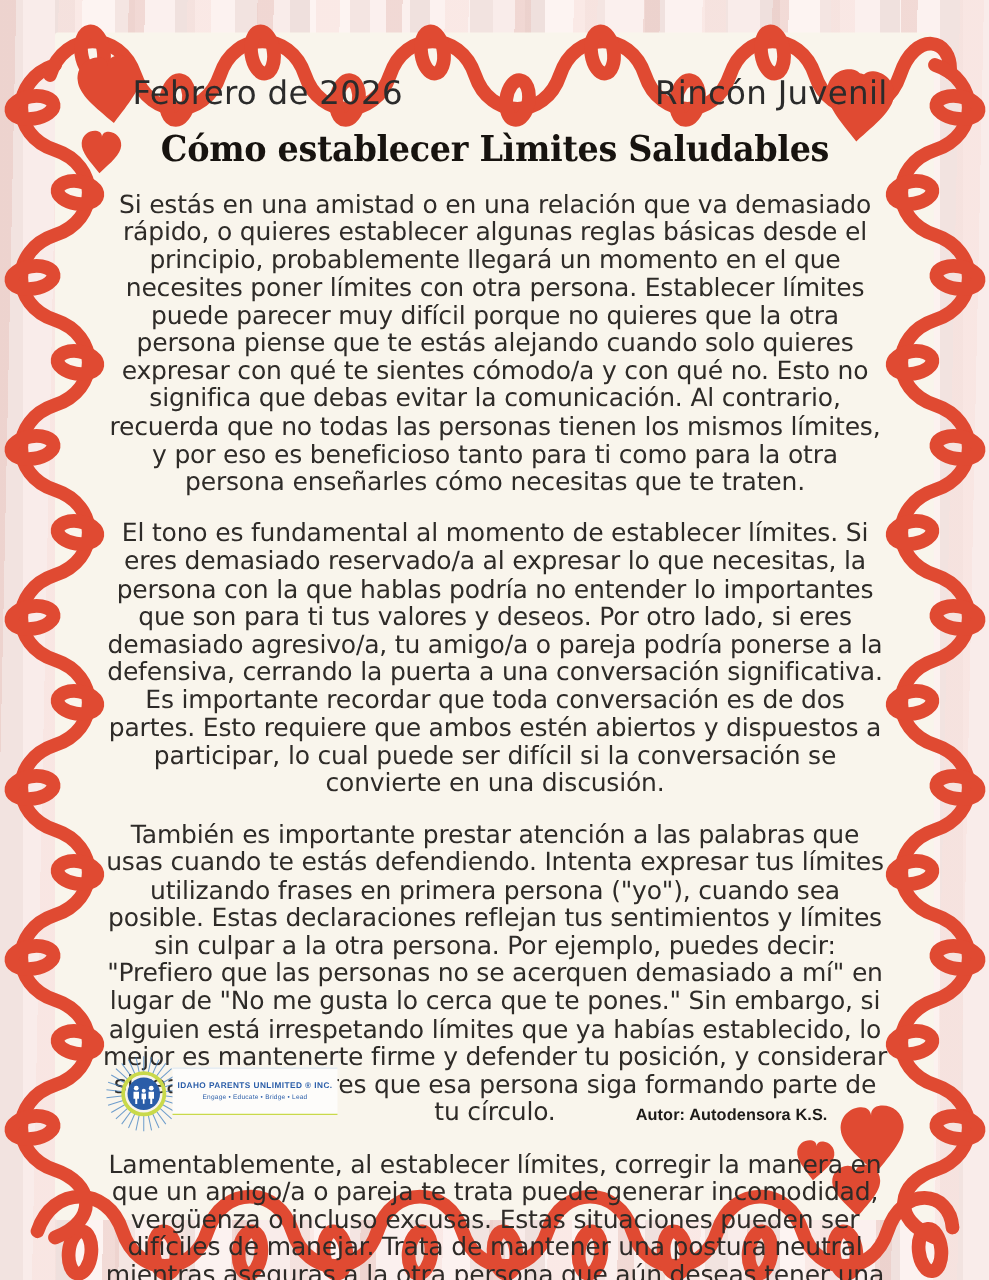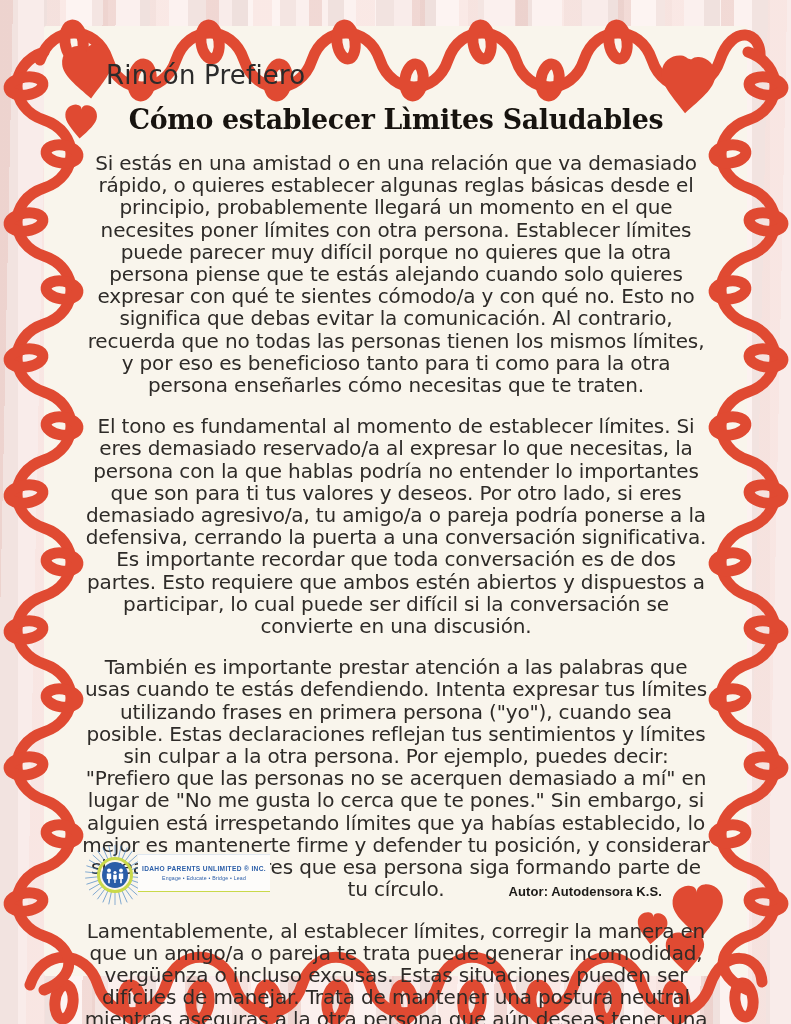--- a/index.html
+++ b/index.html
@@ -292,21 +292,22 @@
         </g>
       <g transform="translate(686,965) scale(0.80) rotate(-3)">
           <use href="#heartshape"></use>
         </g>
     </g>
   </svg>
 
   <div class="content">
 
     <div class="masthead">
-      <div class="mast-section">Rincón Prefiero</div>
+      <div class="mast-date">Febrero de 2026</div>
+      <div class="mast-section">Rincón Juvenil</div>
     </div>
 
     <h1 class="doc-title">Cómo establecer Lìmites Saludables</h1>
 
     <div class="body-copy">
       <p>Si estás en una amistad o en una relación que va demasiado rápido, o quieres establecer algunas reglas básicas desde el principio, probablemente llegará un momento en el que necesites poner límites con otra persona. Establecer límites puede parecer muy difícil porque no quieres que la otra persona piense que te estás alejando cuando solo quieres expresar con qué te sientes cómodo/a y con qué no. Esto no significa que debas evitar la comunicación. Al contrario, recuerda que no todas las personas tienen los mismos límites, y por eso es beneficioso tanto para ti como para la otra persona enseñarles cómo necesitas que te traten.</p>
       <p>El tono es fundamental al momento de establecer límites. Si eres demasiado reservado/a al expresar lo que necesitas, la persona con la que hablas podría no entender lo importantes que son para ti tus valores y deseos. Por otro lado, si eres demasiado agresivo/a, tu amigo/a o pareja podría ponerse a la defensiva, cerrando la puerta a una conversación significativa. Es importante recordar que toda conversación es de dos partes. Esto requiere que ambos estén abiertos y dispuestos a participar, lo cual puede ser difícil si la conversación se convierte en una discusión.</p>
       <p>También es importante prestar atención a las palabras que usas cuando te estás defendiendo. Intenta expresar tus límites utilizando frases en primera persona ("yo"), cuando sea posible. Estas declaraciones reflejan tus sentimientos y límites sin culpar a la otra persona. Por ejemplo, puedes decir: "Prefiero que las personas no se acerquen demasiado a mí" en lugar de "No me gusta lo cerca que te pones." Sin embargo, si alguien está irrespetando límites que ya habías establecido, lo mejor es mantenerte firme y defender tu posición, y considerar si realmente quieres que esa persona siga formando parte de tu círculo.</p>
       <p>Lamentablemente, al establecer límites, corregir la manera en que un amigo/a o pareja te trata puede generar incomodidad, vergüenza o incluso excusas. Estas situaciones pueden ser difíciles de manejar. Trata de mantener una postura neutral mientras aseguras a la otra persona que aún deseas tener una relación con ella, pero que necesitas que entienda lo que funciona mejor para ti. Sin embargo, es importante recordar que los límites no son negociables. Si la persona intenta hacerte sentir culpable por defenderte, explícale que tus límites son tan parte de ti como tus creencias y que deben ser respetados. Si ambos están en la misma sintonía, lo entenderán.</p>
     </div>

